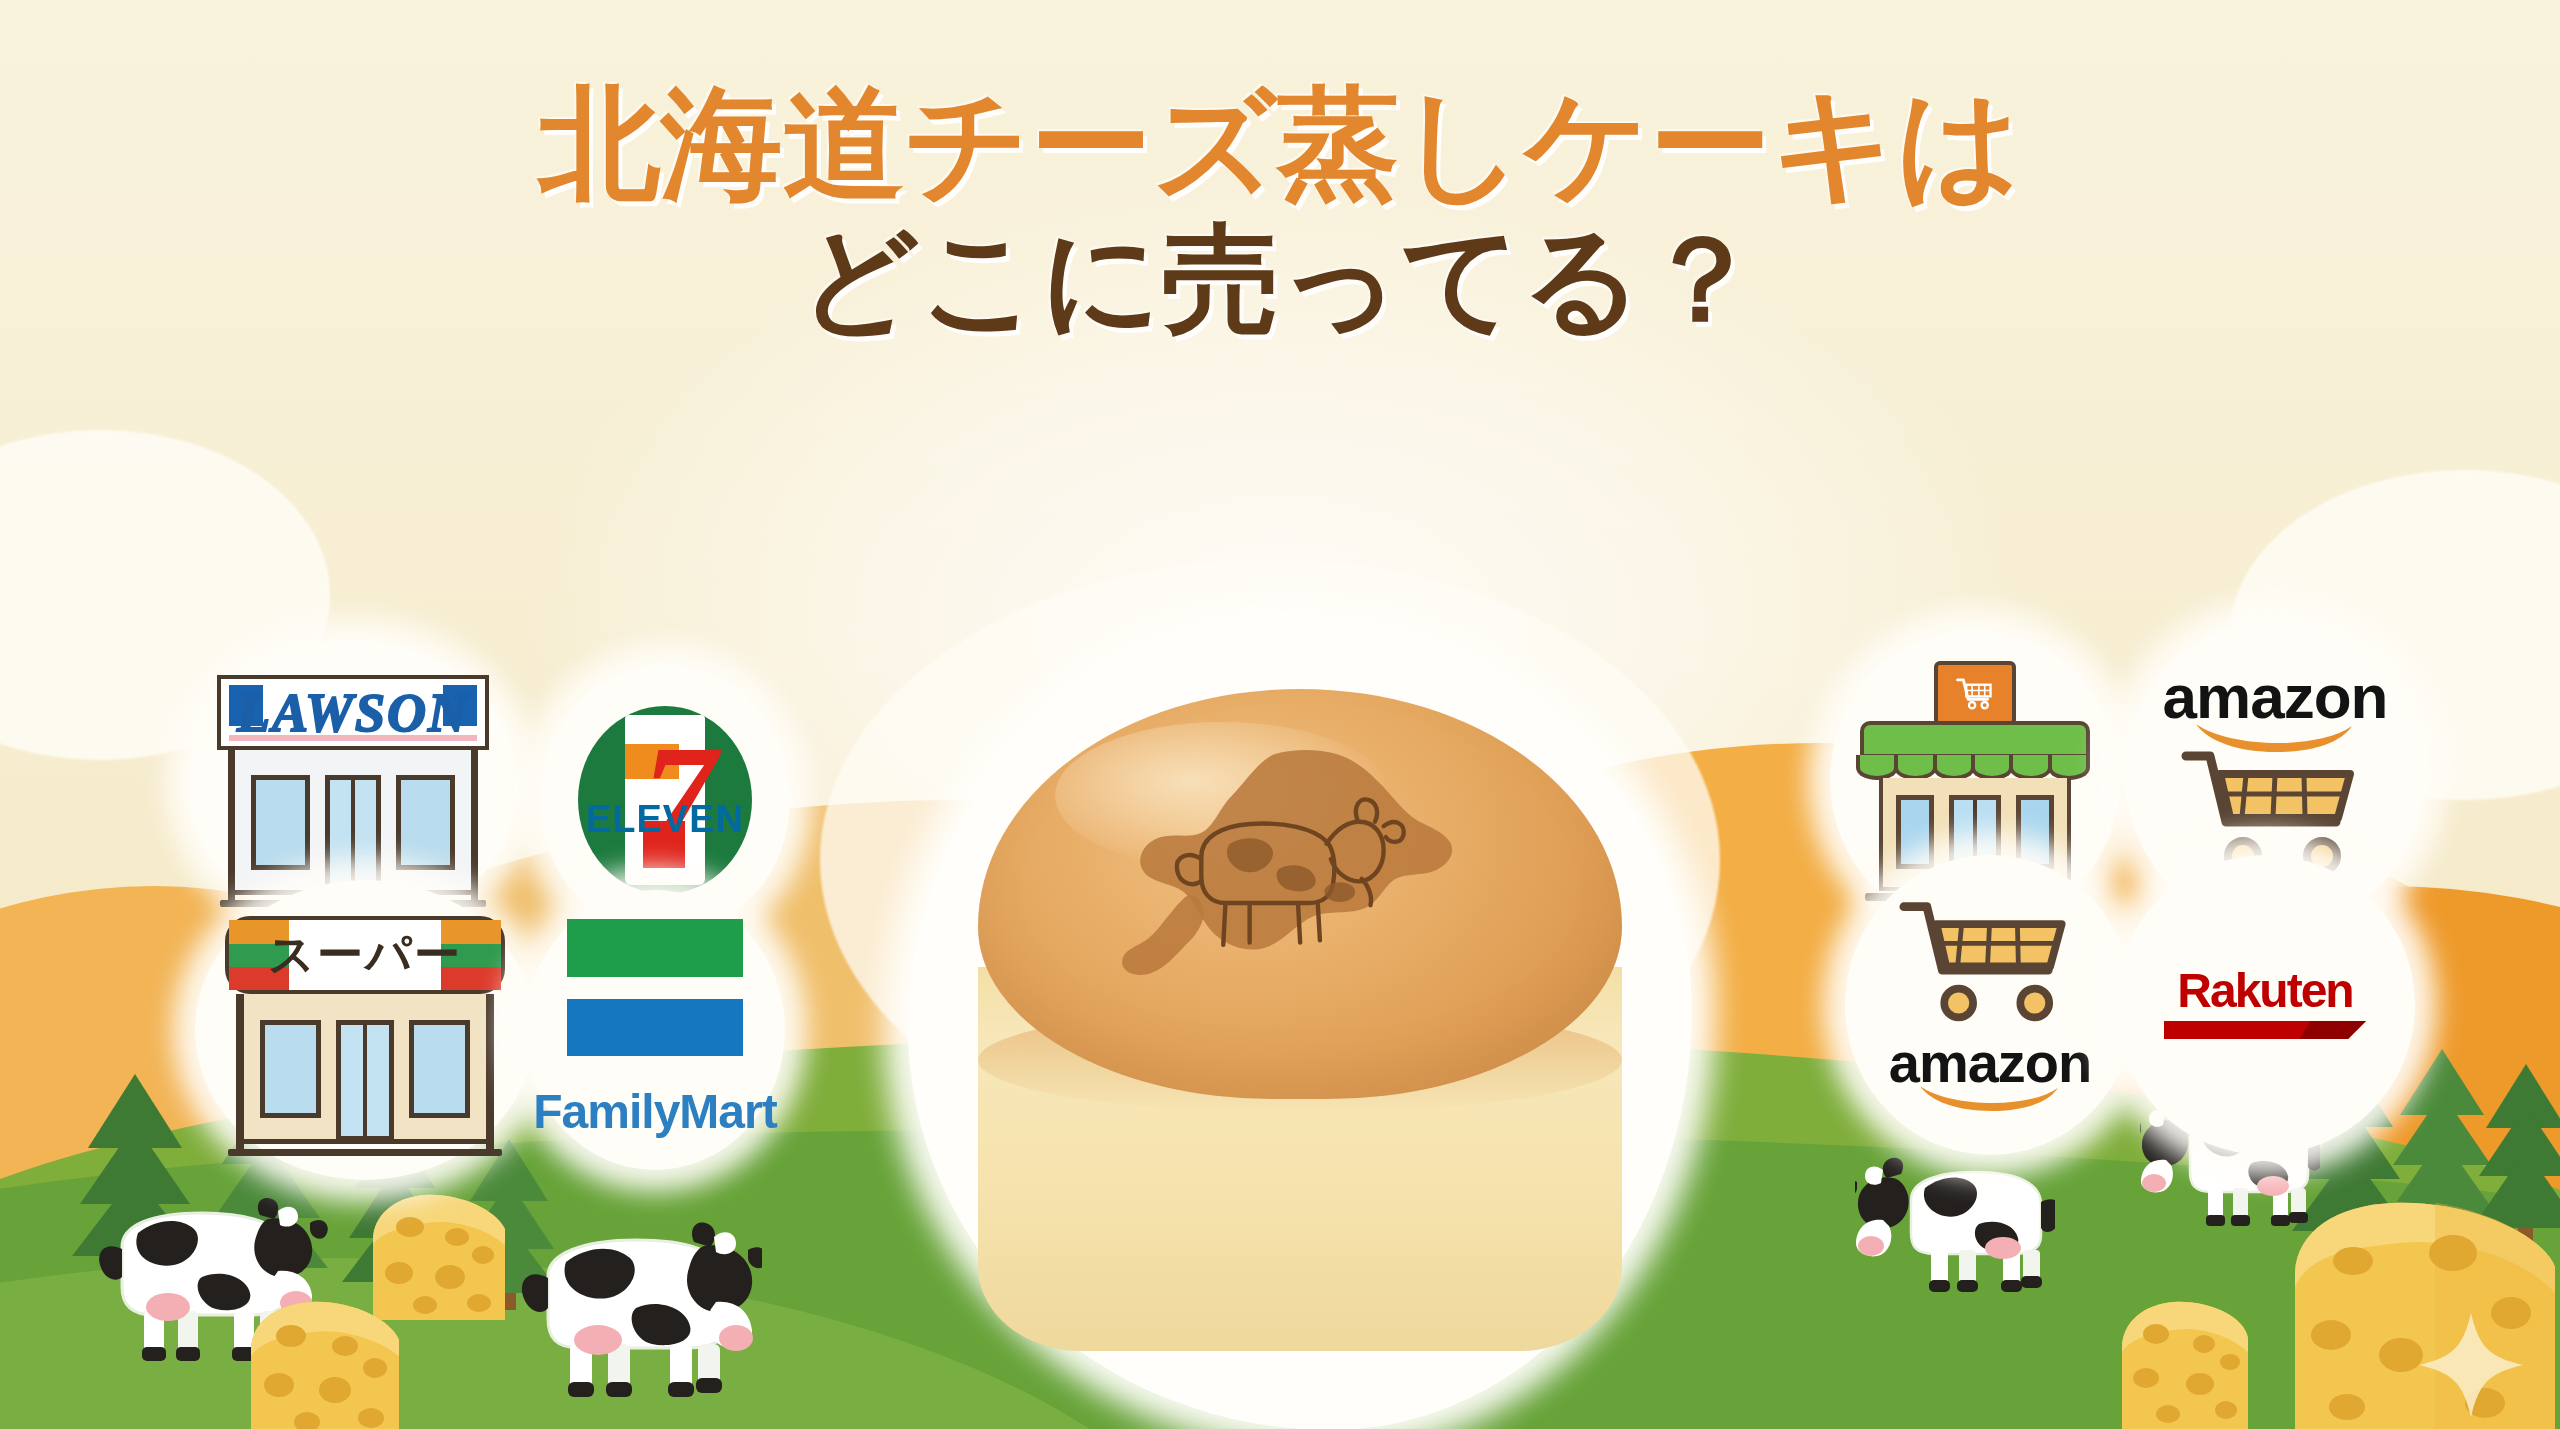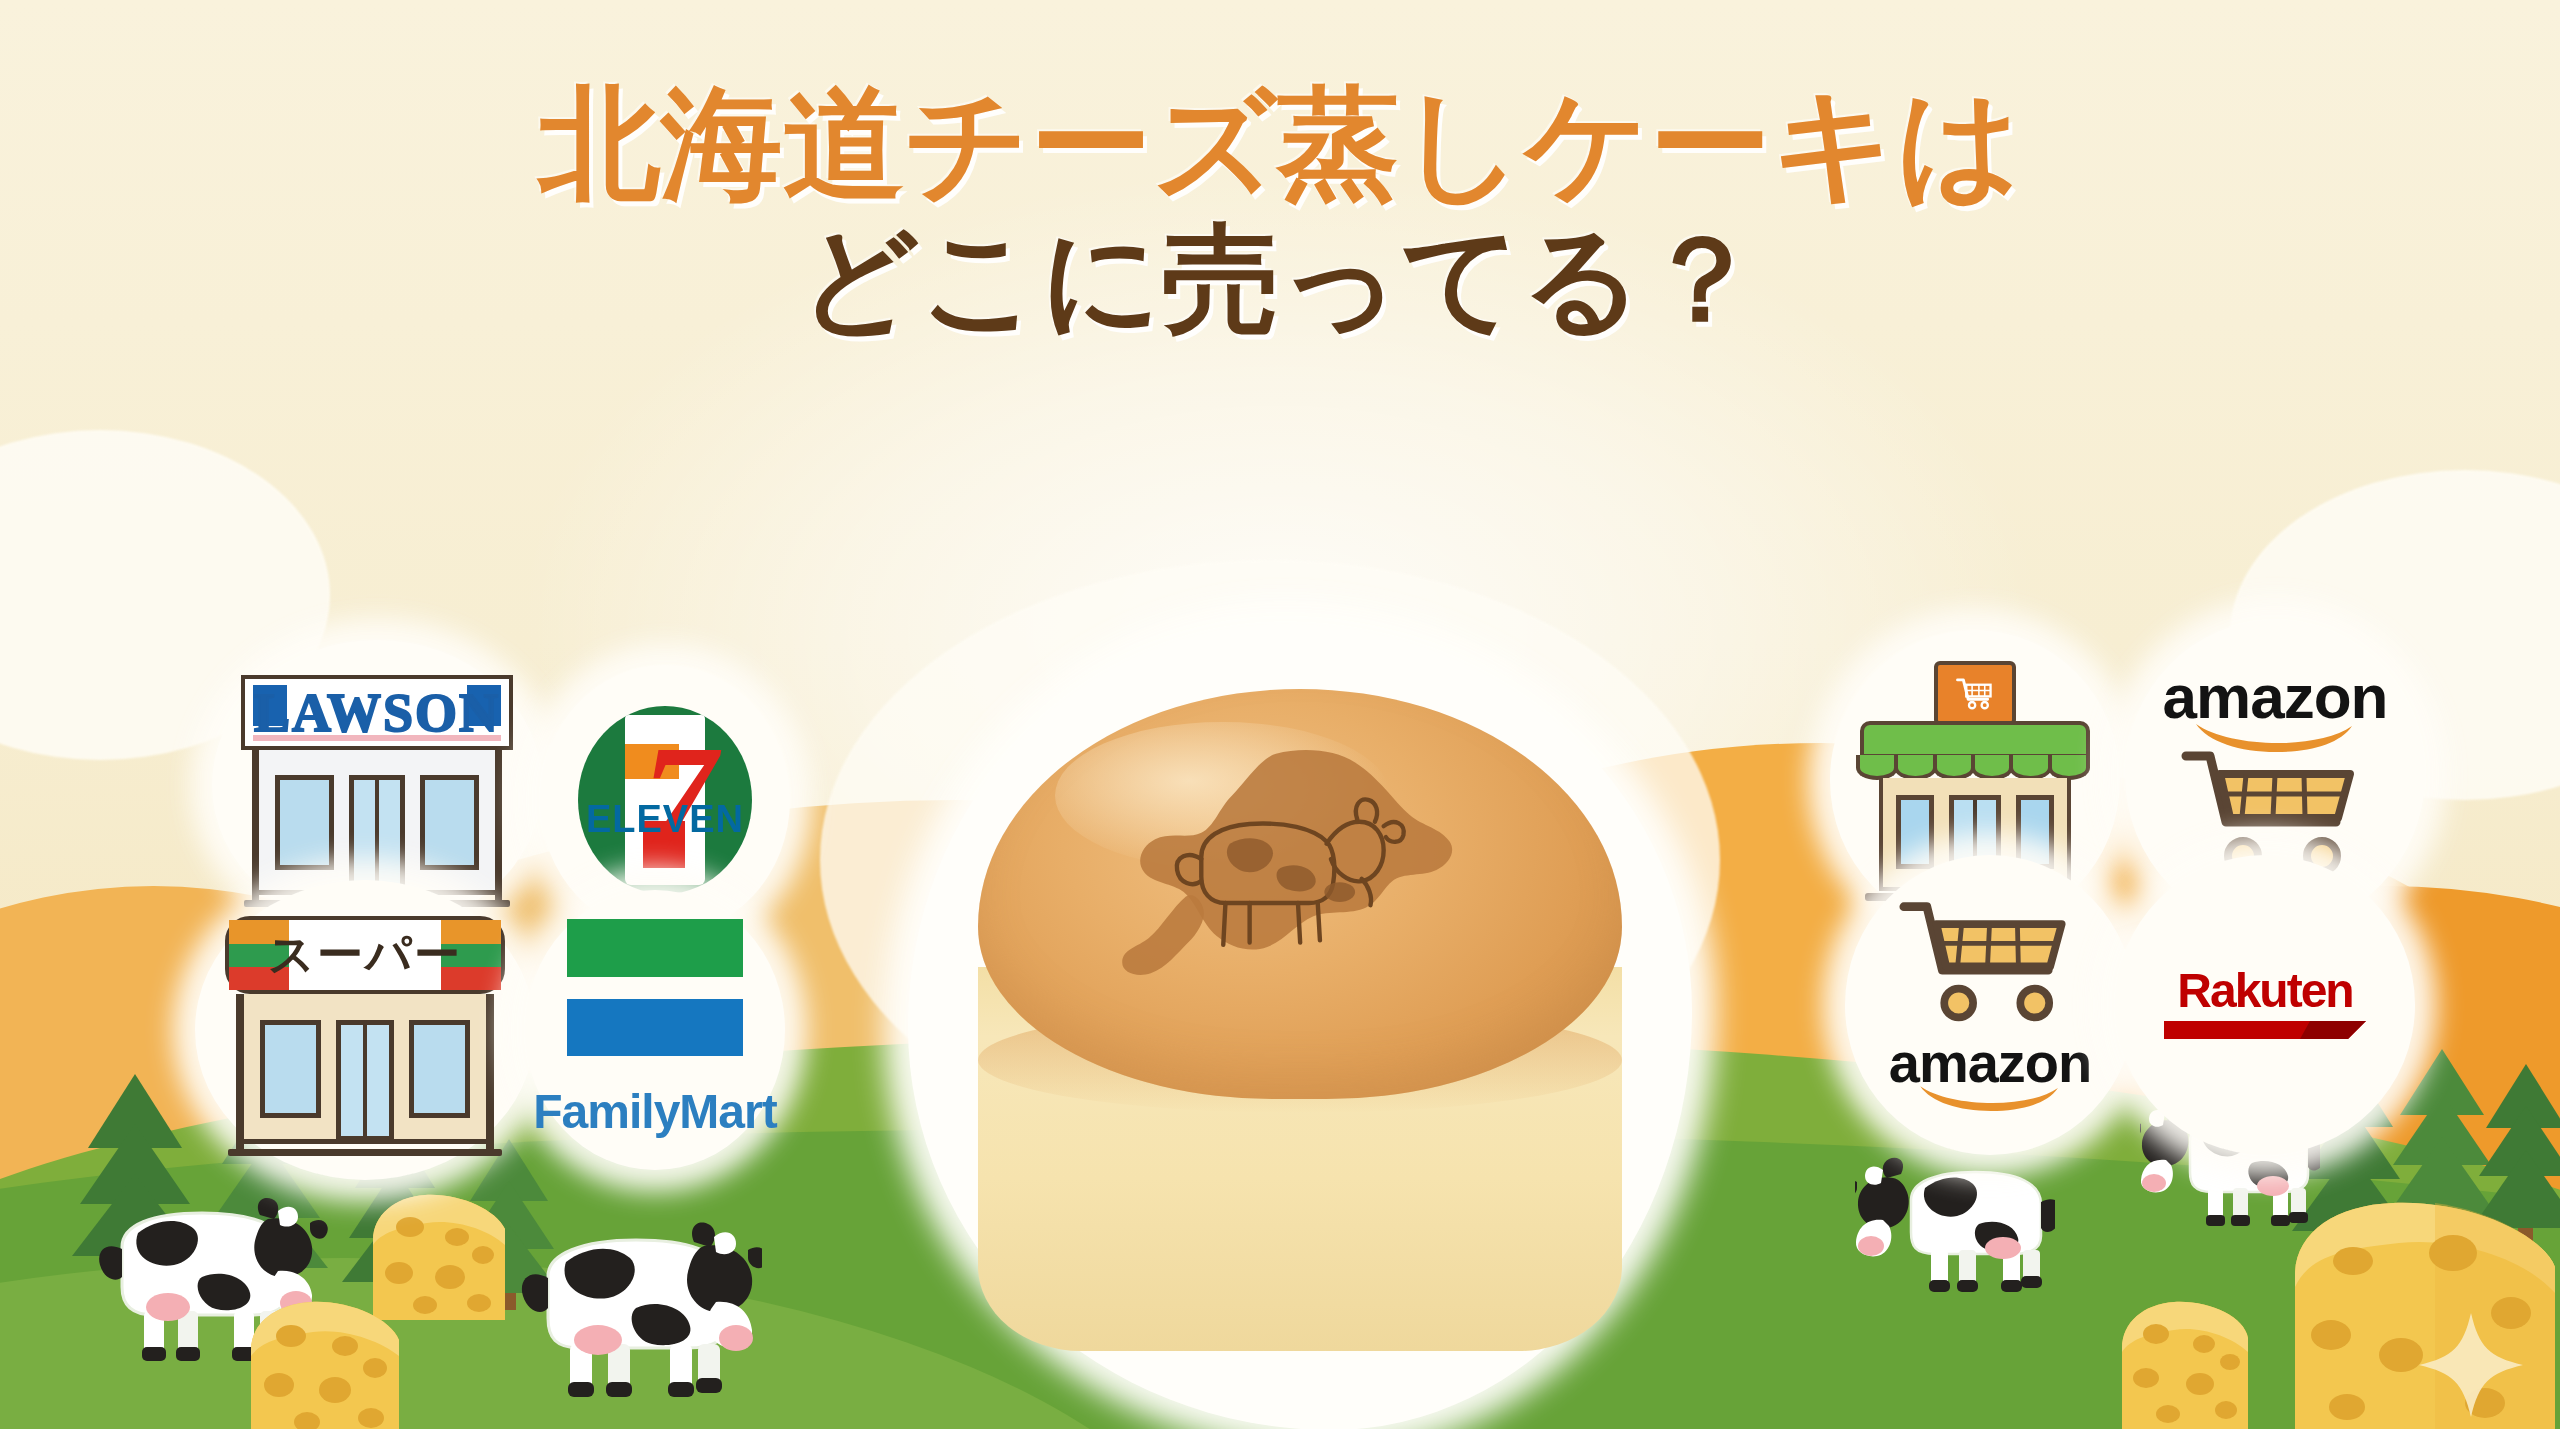--- a/index.html
+++ b/index.html
@@ -507,21 +507,21 @@
     <ellipse cx="72" cy="212" rx="18" ry="13" fill="#E0A731"></ellipse>
     <ellipse cx="210" cy="208" rx="20" ry="15" fill="#E0A731"></ellipse>
     <path d="M196 118 C204 152 214 162 248 170 C214 178 204 188 196 222 C188 188 178 178 144 170 C178 162 188 152 196 118Z" fill="#FAEAC0" opacity=".92"></path>
   </svg>
 
   <div class="headline">
     <span class="hl-line hl-1">北海道チーズ蒸しケーキは</span>
     <span class="hl-line hl-2">どこに売ってる？</span>
   </div>
 
-  <div class="bubble" style="left:212px;top:640px;width:330px;height:290px;">
+  <div class="bubble" style="left:188px;top:640px;width:330px;height:290px;font-style:italic;">
     <div class="inner">
       <div class="store">
         <div class="store-sign lawson-sign">
           <div class="lawson-blue-l"></div>
           <div class="lawson-blue-r"></div>
           <div class="lawson-text">LAWSON</div>
           <div class="lawson-pink"></div>
         </div>
         <div class="store-body"></div>
         <div class="store-pillar-l"></div>

